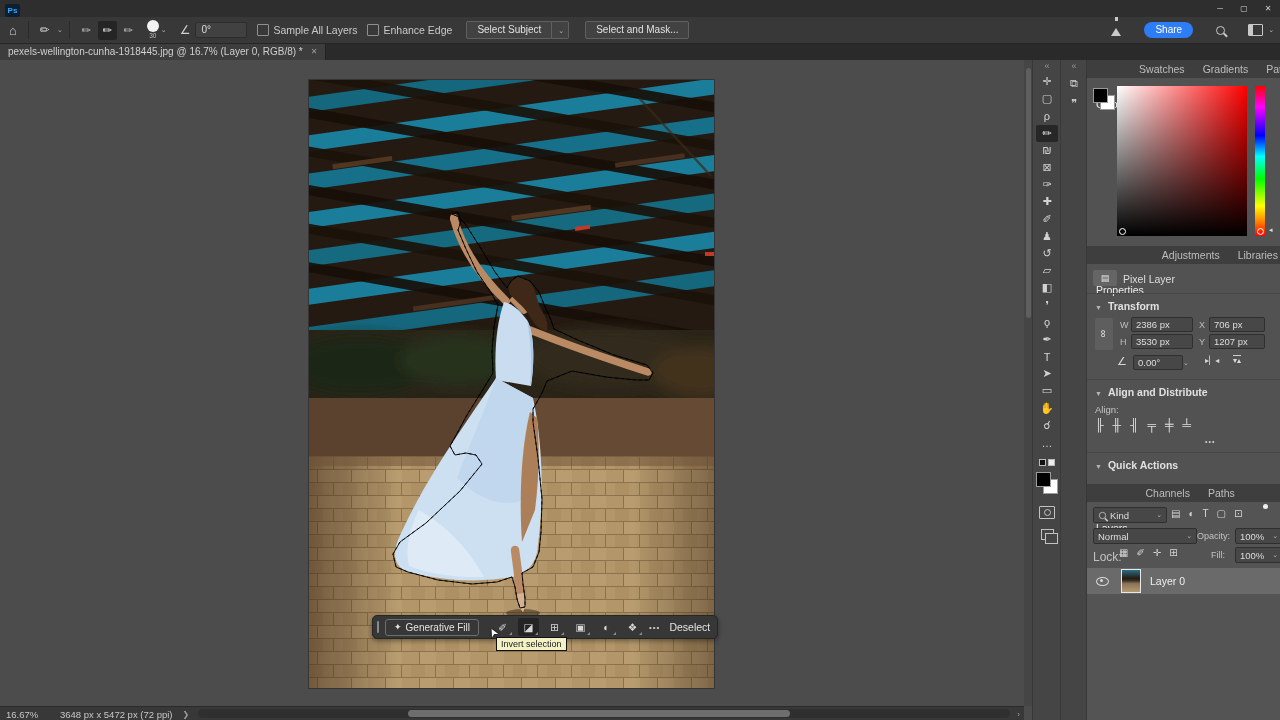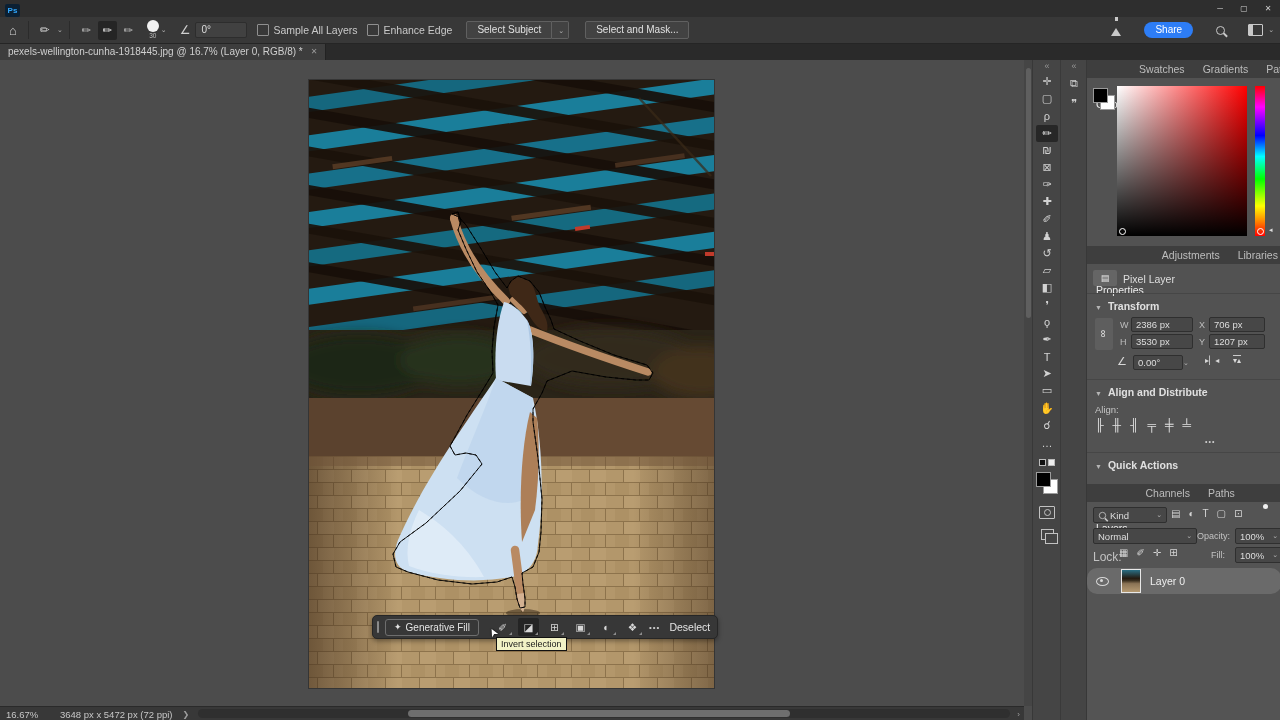--- a/index.html
+++ b/index.html
@@ -476,21 +476,21 @@
           <span>✐</span>
           <span>✛</span>
           <span>⊞</span>
         </div>
       <span class="lockico abs" style="left:96px;top:63px;"></span>
       <span class="abs" style="left:124px;top:66px;font-size:9px;color:#c2c2c2;">Fill:</span>
       <div class="select-like abs" style="left:148px;top:63px;width:38px;height:14px;">
         <span>100%</span>
         <span class="chev">⌄</span>
       </div>
-      <div class="layer-row" style="left: 0px; top: 84px; width: 194px; height: 26px; background: rgb(106, 106, 106); border-radius: 10px;">
+      <div class="layer-row" style="left: 0px; top: 84px; width: 194px; height: 26px; background: rgb(106, 106, 106);">
         <span class="eye" style="margin-left:9px;"></span>
         <span class="thumb" style="margin-left:12px;"></span>
         <span style="margin-left:9px;font-size:10.5px;color:#efefef;">Layer 0</span>
       </div>
     </div>
   </div>
 
   <div class="statusbar">
     <span style="margin-left:6px;width:40px;">16.67%</span>
     <span style="margin-left:14px;">3648 px x 5472 px (72 ppi)</span>

